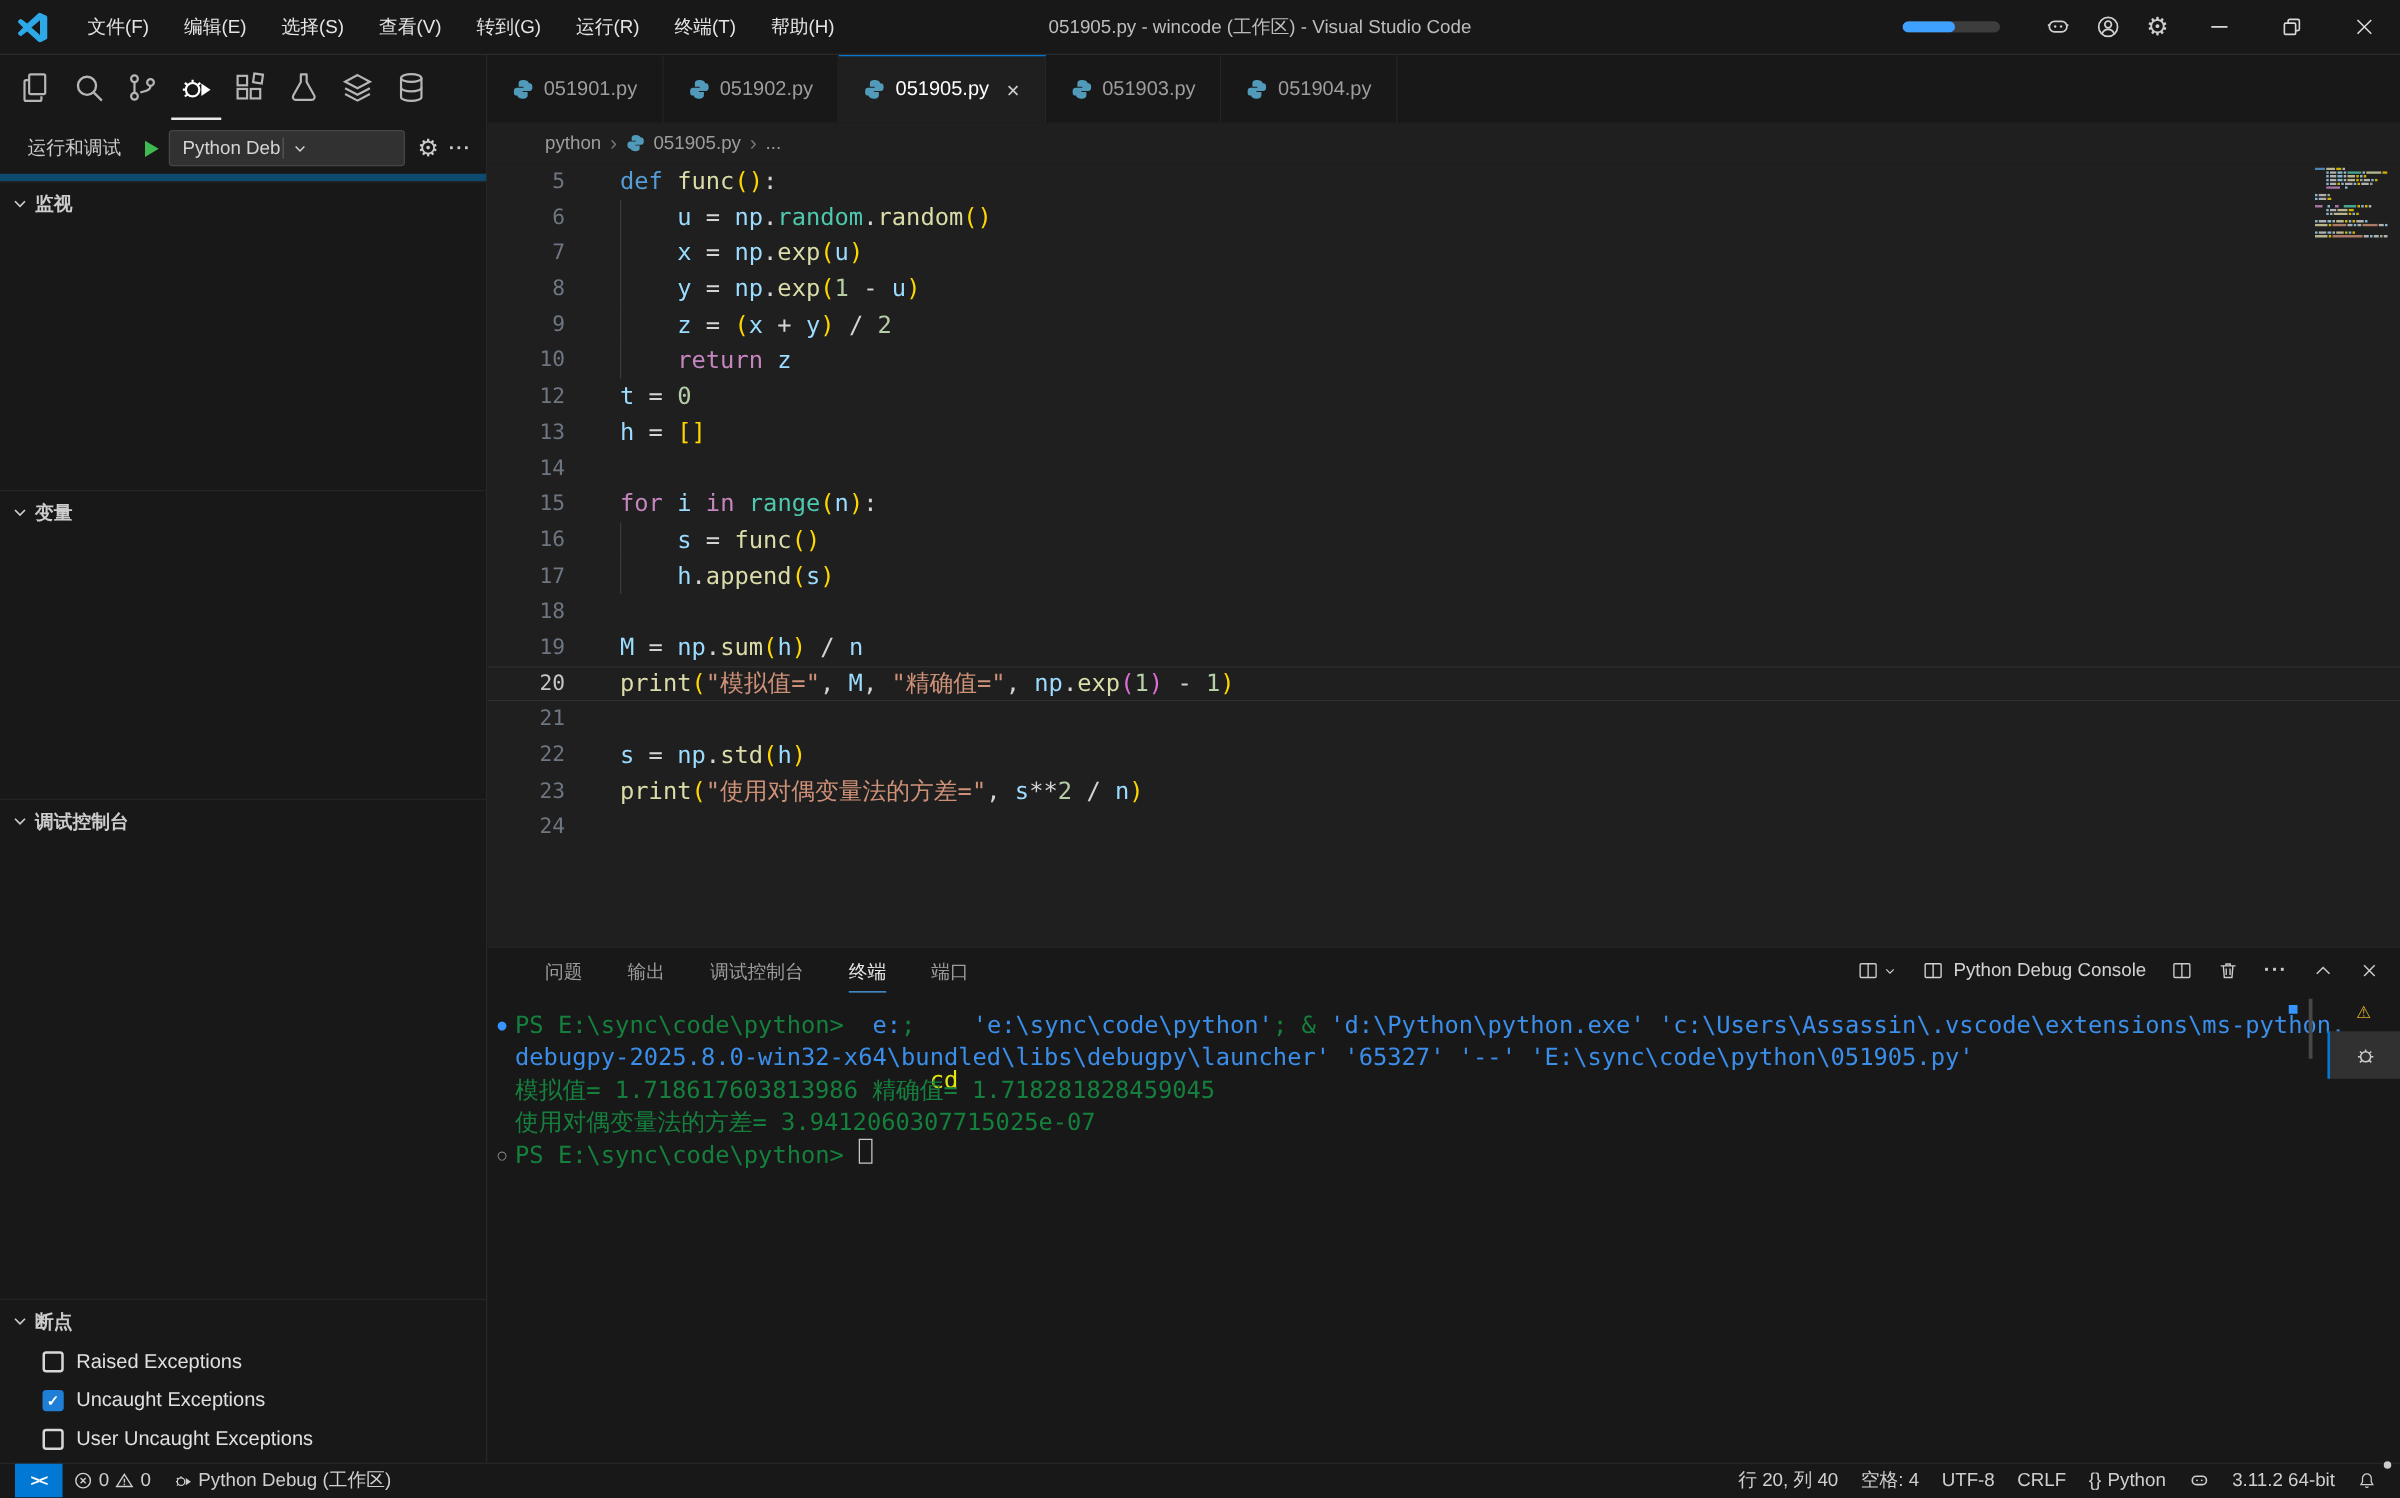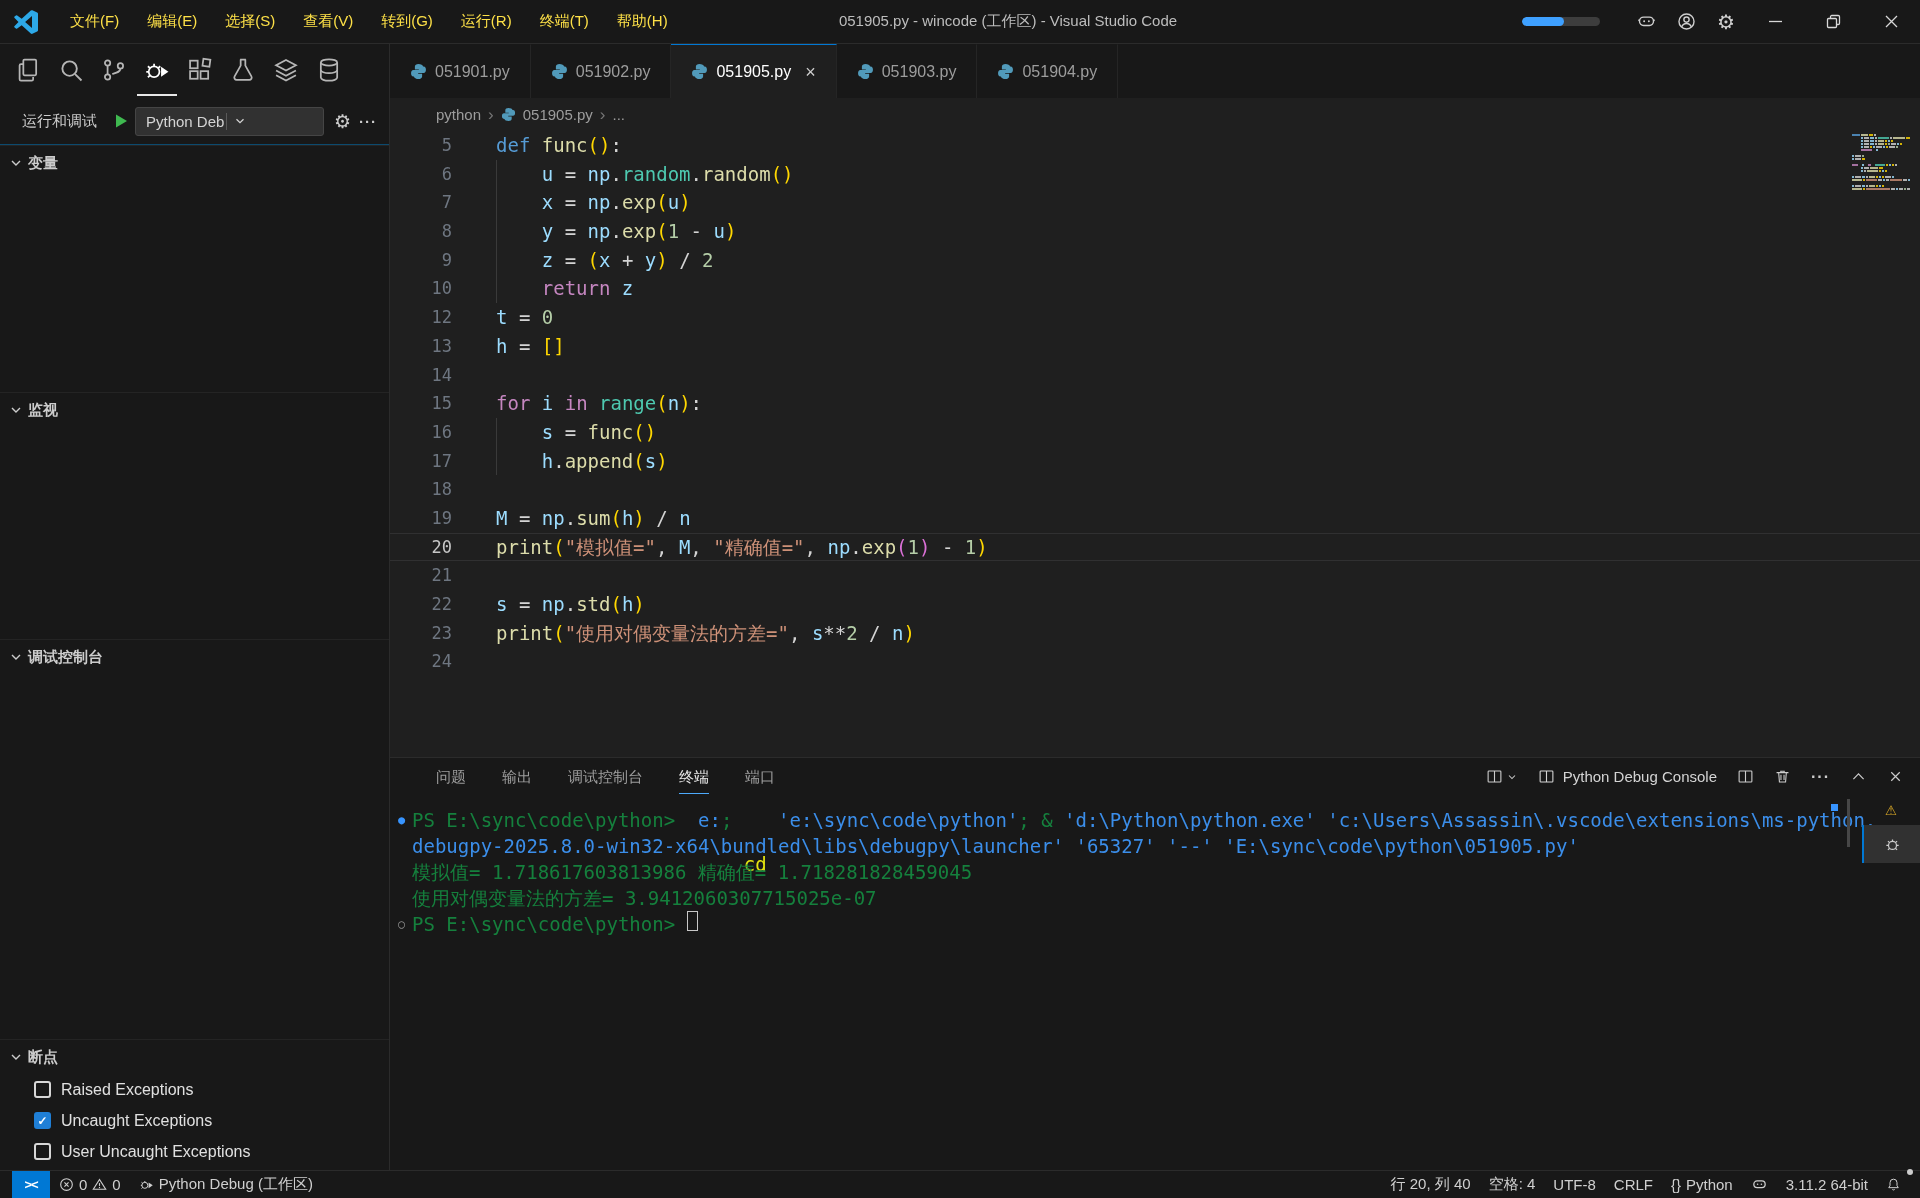--- a/index.html
+++ b/index.html
@@ -3,21 +3,21 @@
 <meta charset="utf-8">
 <style>
   *{margin:0;padding:0;box-sizing:border-box;}
   html,body{width:1920px;height:1198px;overflow:hidden;}
   body{background:#181818;color:#ccc;font-family:"Liberation Sans",sans-serif;font-size:15px;}
 
   
   .titlebar{height:44px;display:flex;align-items:center;background:#181818;border-bottom:1px solid #2b2b2b;position:relative;}
   .vslogo{width:24px;height:24px;margin:0 20px 0 14px;flex:none;}
   .menus{display:flex;gap:4px;}
-  .menu-item{padding:4px 12px;border-radius:5px;color:#fde047;cursor:default;}
+  .menu-item{padding:4px 12px;border-radius:5px;color:#e5e5e5;cursor:default;}
   .tb-title{position:absolute;left:52.5%;transform:translateX(-50%);color:#bdbdbd;white-space:nowrap;}
   .tb-right{margin-left:auto;display:flex;align-items:center;height:100%;}
   .sync-pill{width:78px;height:9px;border-radius:5px;background:#3d3d3d;margin-right:26px;position:relative;overflow:hidden;}
   .sync-pill .bar{position:absolute;left:0;top:0;height:100%;width:42px;border-radius:5px;background:#3ea0ff;}
   .tb-icon{width:40px;height:44px;display:flex;align-items:center;justify-content:center;color:#cfcfcf;}
   .tb-icon svg{width:21px;height:21px;}
   .gear-glyph{font-size:20px;line-height:1;}
   .win-btn{width:58px;height:44px;display:flex;align-items:center;justify-content:center;color:#d8d8d8;}
   .win-btn svg{width:17px;height:17px;}
 
@@ -26,21 +26,21 @@
   .leftcol{width:390px;flex:none;border-right:1px solid #2b2b2b;display:flex;flex-direction:column;background:#181818;}
   .rightcol{flex:1;display:flex;flex-direction:column;min-width:0;}
 
   
   .activity{height:54px;display:flex;align-items:center;padding-left:8px;}
   .act-icon{width:40px;height:50px;display:flex;align-items:center;justify-content:center;color:#b6b6b6;border-bottom:2px solid transparent;margin-right:3px;}
   .act-icon svg{width:28px;height:28px;}
   .act-icon.active{color:#fff;border-bottom-color:#e7e7e7;}
 
   
-  .side-header{height:47px;display:flex;align-items:center;padding:0 12px 0 22px;border-bottom:1px solid #0c4a6e;}
+  .side-header{height:47px;display:flex;align-items:center;padding:0 12px 0 22px;border-bottom:6px solid #0c4a6e;}
   .side-title{color:#ccc;margin-right:14px;white-space:nowrap;}
   .play-btn{color:#3fb950;display:flex;align-items:center;margin-right:4px;}
   .play-btn svg{width:20px;height:20px;}
   .cfg-dd{display:flex;align-items:center;background:#313131;border:1px solid #454545;border-radius:3px;height:29px;padding:0 6px 0 10px;color:#d4d4d4;min-width:0;flex:1;}
   .cfg-dd .cfg-label{white-space:nowrap;overflow:hidden;max-width:128px;}
   .cfg-dd .sep{width:1px;height:17px;background:#5a5a5a;margin:0 6px 0 2px;flex:none;}
   .cfg-dd svg{width:14px;height:14px;flex:none;}
   .side-gear{font-size:19px;color:#ccc;margin:0 8px 0 10px;}
   .side-more{color:#ccc;font-weight:bold;letter-spacing:1px;}
 
@@ -252,34 +252,34 @@
         <span class="sep"></span>
         <svg viewBox="0 0 16 16" fill="none" stroke="currentColor" stroke-width="1.4">
             <path d="M4 6l4 4 4-4"></path>
           </svg>
       </div>
       <span class="side-gear">⚙</span>
       <span class="side-more">···</span>
     </div>
 
     <div class="sections">
+      <div class="section s-watch">
+        <div class="sec-h">
+          <svg viewBox="0 0 16 16" fill="none" stroke="currentColor" stroke-width="1.4">
+              <path d="M4 6l4 4 4-4"></path>
+            </svg>
+          <span>监视</span>
+        </div>
+      </div>
       <div class="section s-var">
         <div class="sec-h">
           <svg viewBox="0 0 16 16" fill="none" stroke="currentColor" stroke-width="1.4">
               <path d="M4 6l4 4 4-4"></path>
             </svg>
           <span>变量</span>
-        </div>
-      </div>
-      <div class="section s-watch">
-        <div class="sec-h">
-          <svg viewBox="0 0 16 16" fill="none" stroke="currentColor" stroke-width="1.4">
-              <path d="M4 6l4 4 4-4"></path>
-            </svg>
-          <span>监视</span>
         </div>
       </div>
       <div class="section s-call">
         <div class="sec-h">
           <svg viewBox="0 0 16 16" fill="none" stroke="currentColor" stroke-width="1.4">
               <path d="M4 6l4 4 4-4"></path>
             </svg>
           <span>调试控制台</span>
         </div>
       </div>

